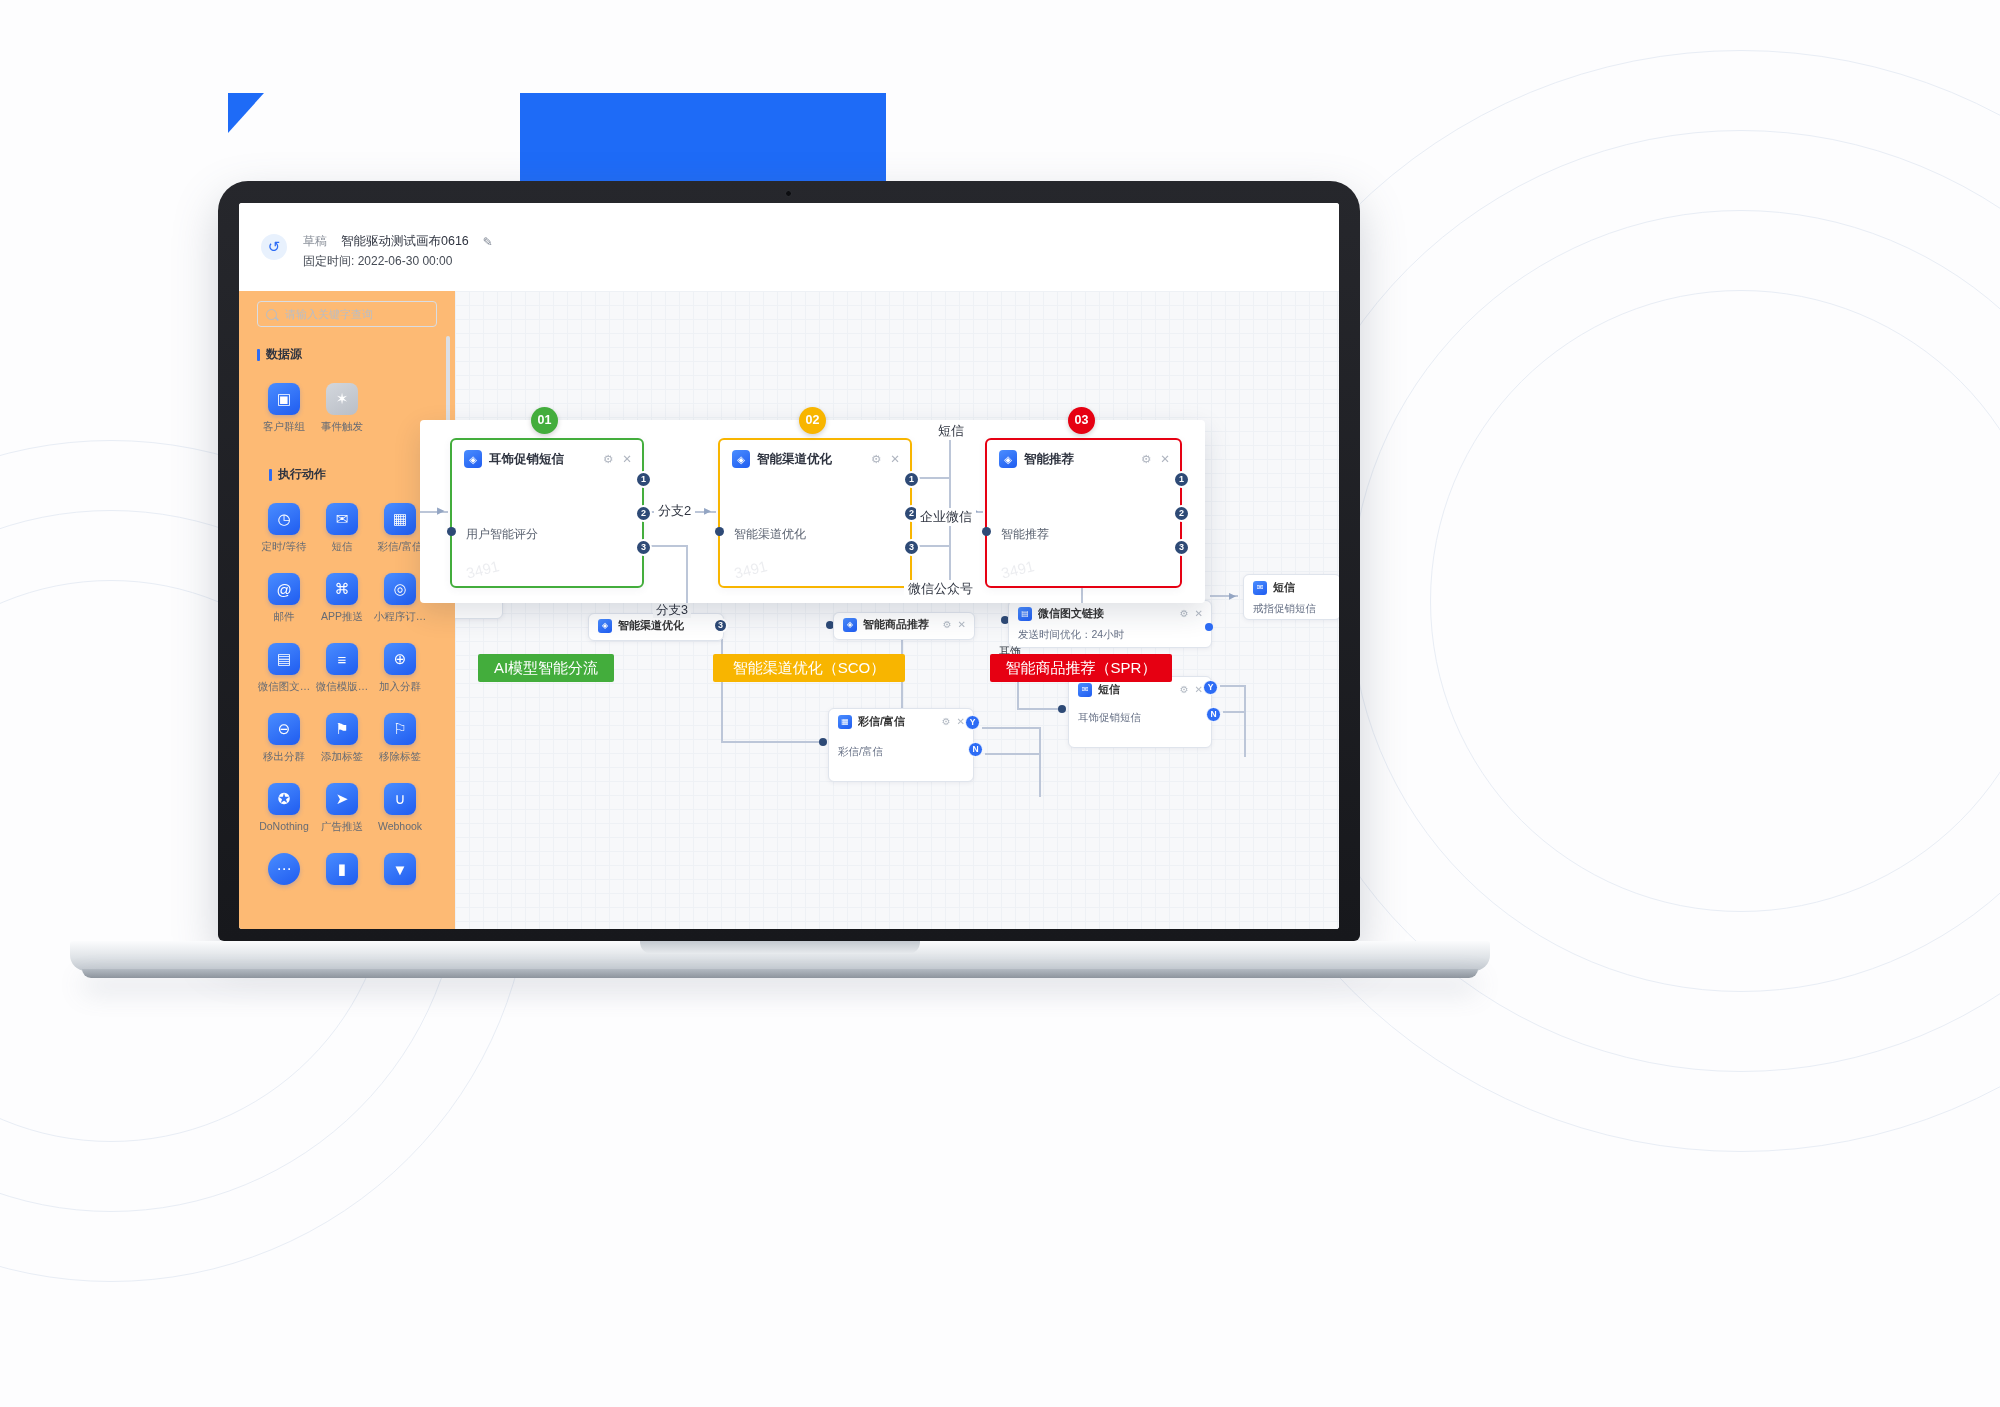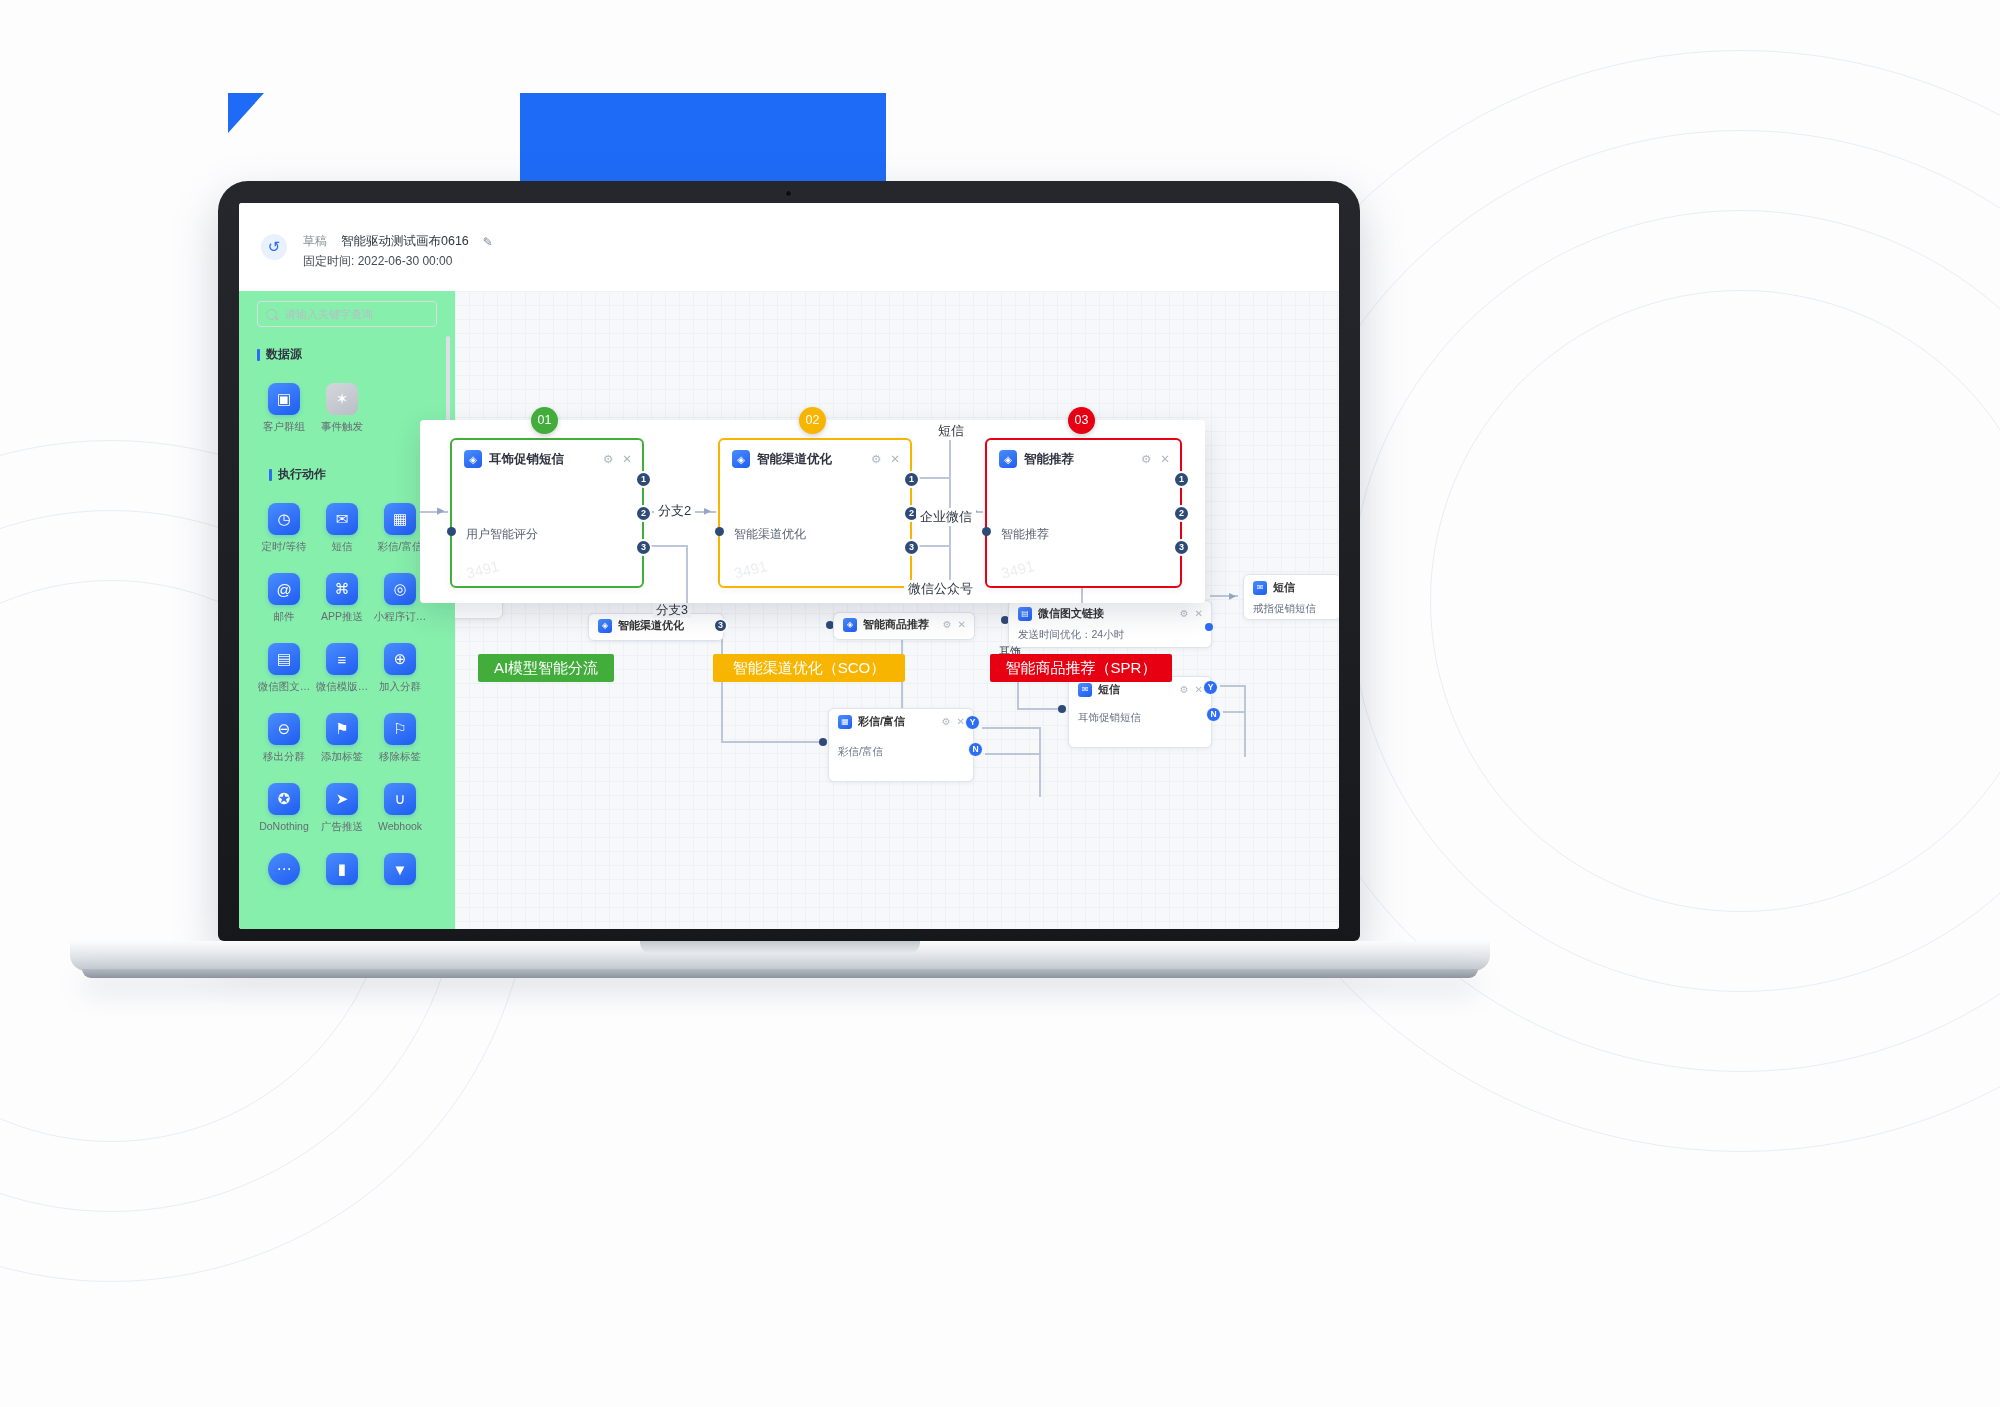--- a/index.html
+++ b/index.html
@@ -24,21 +24,21 @@
   
   .app-header{position:absolute;left:0;top:0;width:100%;height:88px;background:#fff;border-bottom:1px solid #ecedf0;}
   .back-btn{position:absolute;left:22px;top:31px;width:26px;height:26px;border-radius:50%;background:#e8f1fd;
             color:#2d6cf5;font-size:15px;line-height:26px;text-align:center;cursor:pointer;}
   .hdr-row1{position:absolute;left:64px;top:30px;display:flex;align-items:center;gap:14px;font-size:12.5px;}
   .draft{color:#8b919b;font-size:12px;}
   .title{color:#2f3440;font-weight:500;}
   .edit-ic{color:#7a8290;font-size:12px;}
   .hdr-row2{position:absolute;left:64px;top:50px;font-size:12px;color:#454b55;}
   
-  .sidebar{position:absolute;left:0;top:88px;width:216px;height:638px;background:#86efac;border-right:1px solid #ecedf0;}
+  .sidebar{position:absolute;left:0;top:88px;width:216px;height:638px;background:#fdba74;border-right:1px solid #ecedf0;}
   .search{position:absolute;left:18px;top:10px;width:180px;height:26px;border:1px solid #d9dde3;border-radius:4px;
           display:flex;align-items:center;padding:0 8px;box-sizing:border-box;gap:6px;}
   .mag{width:9px;height:9px;border:1.5px solid #b8bdc6;border-radius:50%;position:relative;flex:none;}
   .mag::after{content:"";position:absolute;left:8px;top:8px;width:4px;height:1.5px;background:#b8bdc6;transform:rotate(45deg);}
   .search input{border:none;outline:none;width:100%;font-size:11px;color:#333;background:transparent;
                 font-family:"Liberation Sans","DejaVu Sans",sans-serif;}
   .search input::placeholder{color:#b8bdc6;}
   .scrollbar{position:absolute;left:207px;top:45px;width:4px;height:132px;background:#dcdfe4;border-radius:2px;}
   .sec{position:absolute;left:18px;display:flex;align-items:center;gap:6px;font-size:12px;font-weight:700;color:#2f3440;}
   .sec-mark{width:3px;height:12px;background:#2d6cf5;border-radius:1px;}
@@ -79,21 +79,21 @@
          box-shadow:0 10px 28px rgba(30,40,70,.14);}
   .card{position:absolute;top:18px;width:190px;height:146px;background:#fff;border:2.5px solid #888;border-radius:6px;
         box-shadow:0 2px 8px rgba(60,70,100,.06);}
   .card-head{display:flex;align-items:center;gap:7px;padding:10px 10px 0 12px;}
   .card-ic{width:18px;height:18px;border-radius:4px;background:linear-gradient(150deg,#4a8dff,#1f5cf0);
            color:#fff;font-size:10px;display:flex;align-items:center;justify-content:center;flex:none;}
   .card-title{font-size:12.5px;font-weight:600;color:#2f3440;flex:1;white-space:nowrap;}
   .card-tool{font-size:11.5px;color:#aeb4bf;margin-left:2px;cursor:pointer;flex:none;}
   .card-body{position:absolute;left:14px;top:86px;font-size:12px;color:#5a6270;}
   .wm{position:absolute;left:14px;bottom:8px;transform:rotate(-14deg);font-size:15px;color:rgba(70,80,110,.10);}
-  .badge{position:absolute;top:-13px;width:27px;height:27px;border-radius:50%;color:#fff;font-size:12.5px;font-weight:400;
+  .badge{position:absolute;top:-13px;width:27px;height:27px;border-radius:50%;color:#fff;font-size:12.5px;font-weight:700;
          line-height:27px;text-align:center;box-shadow:0 2px 5px rgba(0,0,0,.18);z-index:2;}
   .conn-label{position:absolute;font-size:13px;color:#2f3440;background:#fff;padding:0 4px;line-height:18px;z-index:2;}
   .ldot{position:absolute;width:9px;height:9px;border-radius:50%;background:#2e4a76;}
 </style>
 </head>
 <body>
 
 <div class="stage">
 
   <div class="arc" style="left:1430px;top:290px;width:620px;height:620px;"></div>

